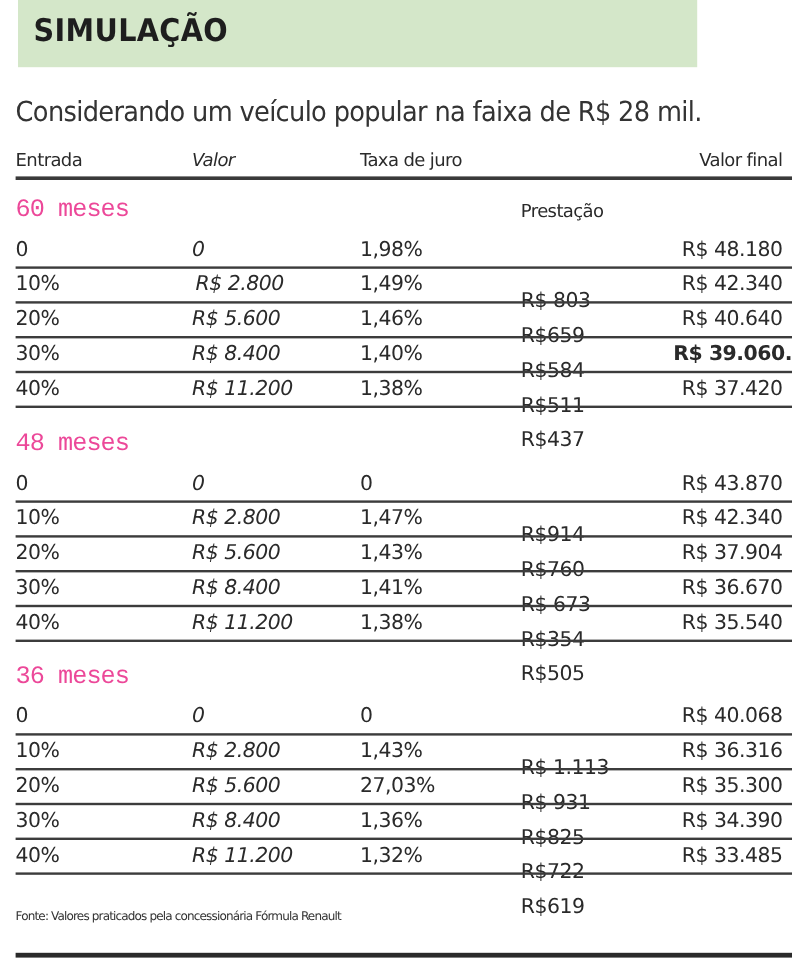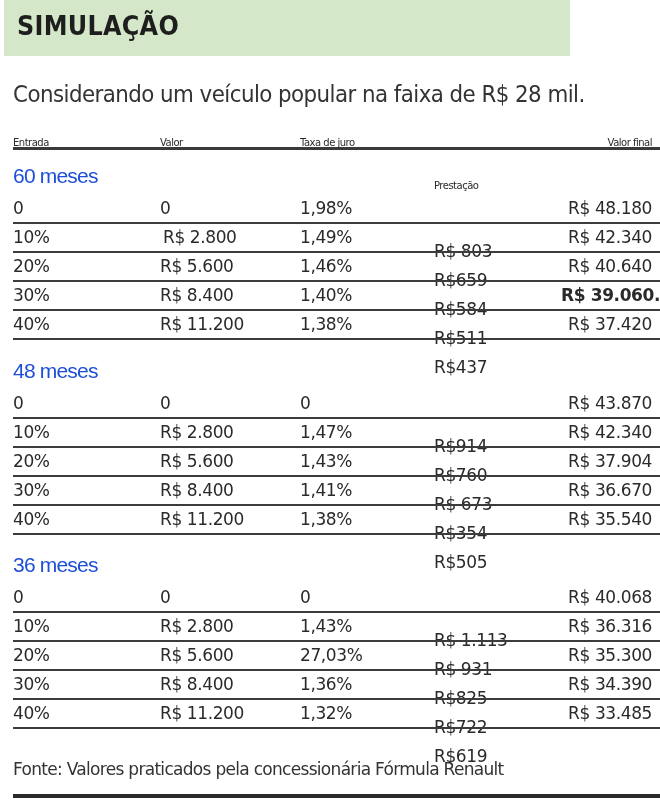--- a/index.html
+++ b/index.html
@@ -1,20 +1,20 @@
 <!DOCTYPE html>
 <html><head>
   <meta charset="utf-8">
   <style>
     * { box-sizing: border-box; margin: 0; padding: 0; }
     html, body { width: 660px; height: 801px; background: #ffffff; overflow: hidden; }
     body { font-family: "Liberation Sans", "DejaVu Sans", sans-serif; color: #222; position: relative; }
 
     .header-bar {
-      position: absolute; left: 4px; top: 0; width: 566px; height: 56px;
+      position: absolute; left: 15px; top: 0; width: 566px; height: 56px;
       background: #d4e7c9;
     }
     .header-title {
       position: absolute; left: 13px; top: 11px;
       font-size: 26px; font-weight: bold; letter-spacing: 0.3px; color: #1e1e1e;
       font-family: "DejaVu Sans", sans-serif;
       transform: scaleX(0.92); transform-origin: left center;
     }
     .subtitle {
       position: absolute; left: 13px; top: 81px;
@@ -24,47 +24,47 @@
     }
 
     .col-head-row {
       position: absolute; left: 13px; top: 124px; width: 647px; height: 26px;
       border-bottom: 3px solid #3a3a3a;
     }
     .cell {
       position: absolute; font-size: 17px; color: #2a2a2a; white-space: nowrap;
       font-family: "DejaVu Sans", sans-serif; letter-spacing: -0.4px;
     }
-    .col-head-row .cell { font-size: 10px; top: 13px; letter-spacing: -0.5px; }
+    .col-head-row .cell { font-size: 15px; top: 0; letter-spacing: -0.5px; }
 
     .c0 { left: 0px; }
-    .c1 { left: 147px; }
+    .c1 { left: 147px; font-style: italic; }
     .c2 { left: 287px; text-align: right; }
     .c3 { left: 421px; margin-top: 43px; }
     .c4 { right: 8px; text-align: center; }
 
     .section { position: absolute; left: 13px; width: 647px; }
     .section-title {
       position: absolute; left: 0; top: 0;
-      font-size: 21px; color: #1d4ed8; letter-spacing: -0.8px;
-      font-family: Liberation Sans, sans-serif;
+      font-size: 21px; color: #ec4899; letter-spacing: -0.8px;
+      font-family: Liberation Mono, monospace;
     }
     .row {
       position: absolute; left: 0; width: 647px; height: 29px;
       border-bottom: 2px solid #3c3c3c;
     }
     .row .cell { top: 3px; }
 
     .footer-rule {
       position: absolute; left: 13px; top: 794px; width: 647px; height: 4px;
       background: #2a2a2a;
     }
     .source {
       position: absolute; left: 13px; top: 759px;
-      font-size: 17px; color: #333; letter-spacing: -0.7px;
+      font-size: 10px; color: #333; letter-spacing: -0.7px;
       font-family: "DejaVu Sans", sans-serif;
     }
   </style>
 </head>
 <body>
 
 <div class="header-bar">
   <div class="header-title">SIMULAÇÃO</div>
 </div>
 

